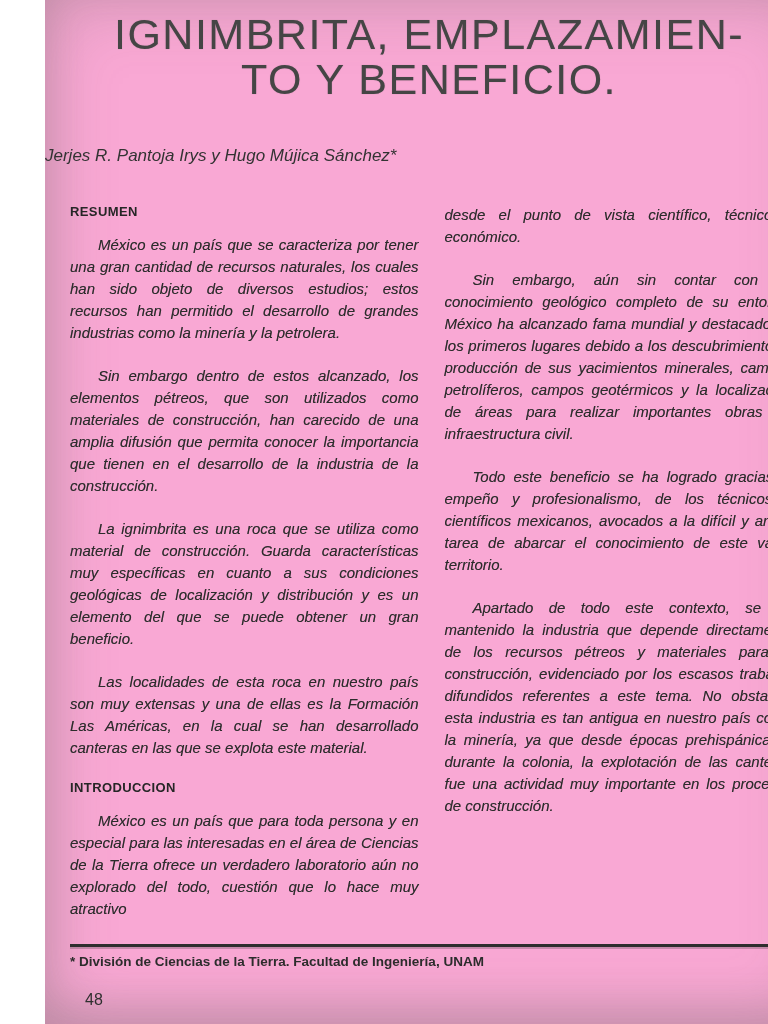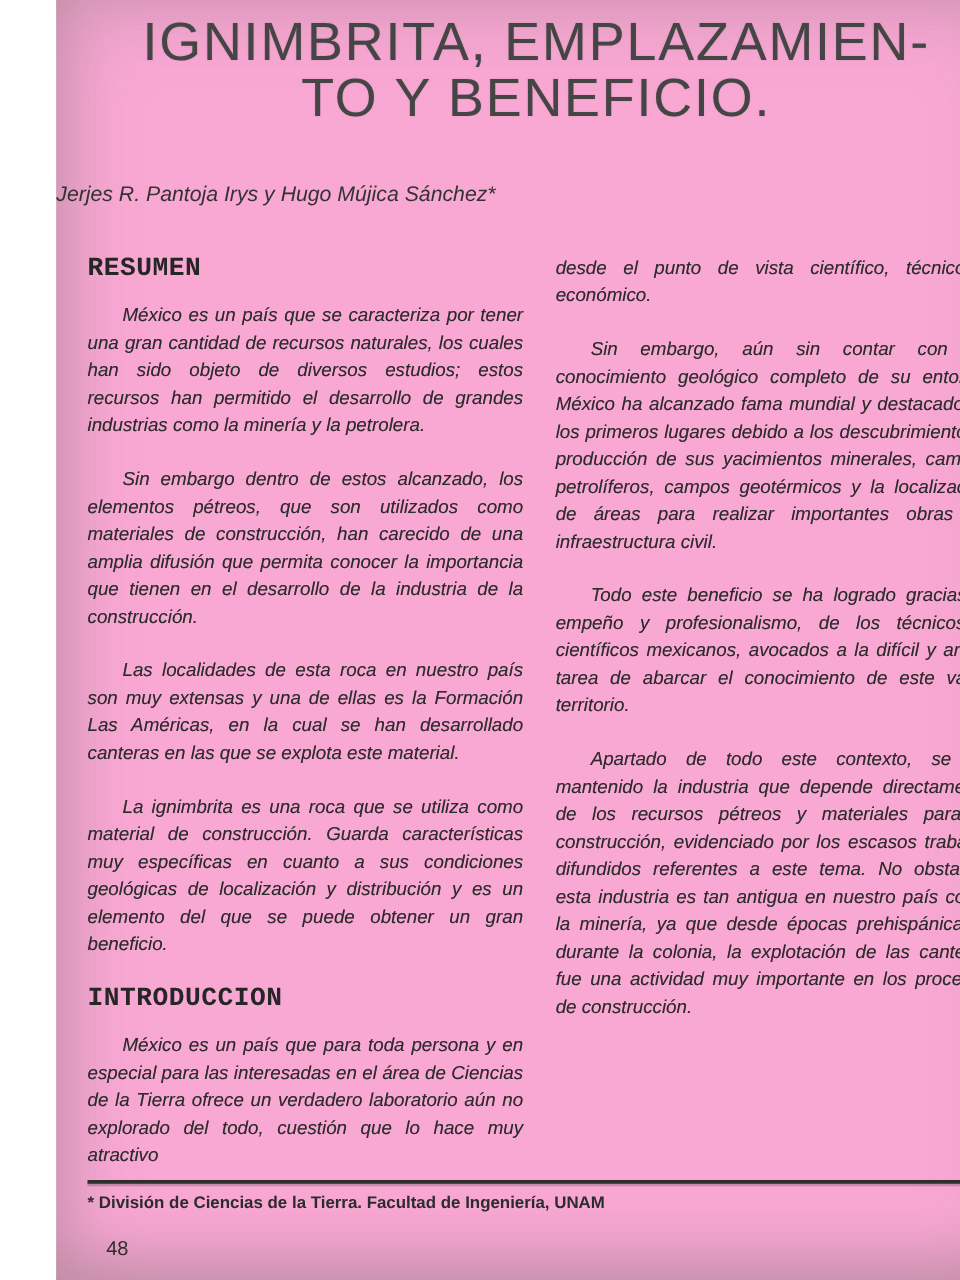--- a/index.html
+++ b/index.html
@@ -54,25 +54,24 @@
     gap: 26px;
     padding: 0 20px 0 25px;
     margin-top: 38px;
     height: 742px;
     overflow: hidden;
   }
   .col { flex: 1 1 0; min-width: 0; }
 
   .col h2 {
     margin: 0 0 15px 0;
-    font-size: 21px;
+    font-size: 13px;
     font-weight: 700;
     letter-spacing: 0.4px;
     color: #262626;
-    font-family: Liberation Mono, monospace;
   }
   .col h2.mid { margin-top: 1px; }
 
   .col p {
     margin: 0 0 21px 0;
     font-size: 15px;
     line-height: 22px;
     text-align: justify;
     text-indent: 28px;
     color: #2c2c2c;
@@ -121,22 +120,22 @@
   </h1>
 
   <div class="authors">Jerjes R. Pantoja Irys y Hugo Mújica Sánchez*</div>
 
   <div class="columns">
 
     <div class="col">
       <h2>RESUMEN</h2>
       <p>México es un país que se caracteriza por tener una gran cantidad de recursos naturales, los cuales han sido objeto de diversos estudios; estos recursos han permitido el desarrollo de grandes industrias como la minería y la petrolera.</p>
       <p>Sin embargo dentro de estos alcanzado, los elementos pétreos, que son utilizados como materiales de construcción, han carecido de una amplia difusión que permita conocer la importancia que tienen en el desarrollo de la industria de la construcción.</p>
+      <p>La ignimbrita es una roca que se utiliza como material de construcción. Guarda características muy específicas en cuanto a sus condiciones geológicas de localización y distribución y es un elemento del que se puede obtener un gran beneficio.</p>
       <p>Las localidades de esta roca en nuestro país son muy extensas y una de ellas es la Formación Las Américas, en la cual se han desarrollado canteras en las que se explota este material.</p>
-      <p>La ignimbrita es una roca que se utiliza como material de construcción. Guarda características muy específicas en cuanto a sus condiciones geológicas de localización y distribución y es un elemento del que se puede obtener un gran beneficio.</p>
       <h2 class="mid">INTRODUCCION</h2>
       <p>México es un país que para toda persona y en especial para las interesadas en el área de Ciencias de la Tierra ofrece un verdadero laboratorio aún no explorado del todo, cuestión que lo hace muy atractivo</p>
     </div>
 
     <div class="col">
       <p class="no-indent">desde el punto de vista científico, técnico y económico.</p>
       <p>Sin embargo, aún sin contar con un conocimiento geológico completo de su entorno; México ha alcanzado fama mundial y destacado en los primeros lugares debido a los descubrimientos y producción de sus yacimientos minerales, campos petrolíferos, campos geotérmicos y la localización de áreas para realizar importantes obras de infraestructura civil.</p>
       <p>Todo este beneficio se ha logrado gracias al empeño y profesionalismo, de los técnicos y científicos mexicanos, avocados a la difícil y ardua tarea de abarcar el conocimiento de este vasto territorio.</p>
       <p>Apartado de todo este contexto, se ha mantenido la industria que depende directamente de los recursos pétreos y materiales para la construcción, evidenciado por los escasos trabajos difundidos referentes a este tema. No obstante, esta industria es tan antigua en nuestro país como la minería, ya que desde épocas prehispánicas y durante la colonia, la explotación de las canteras fue una actividad muy importante en los procesos de construcción.</p>
     </div>

